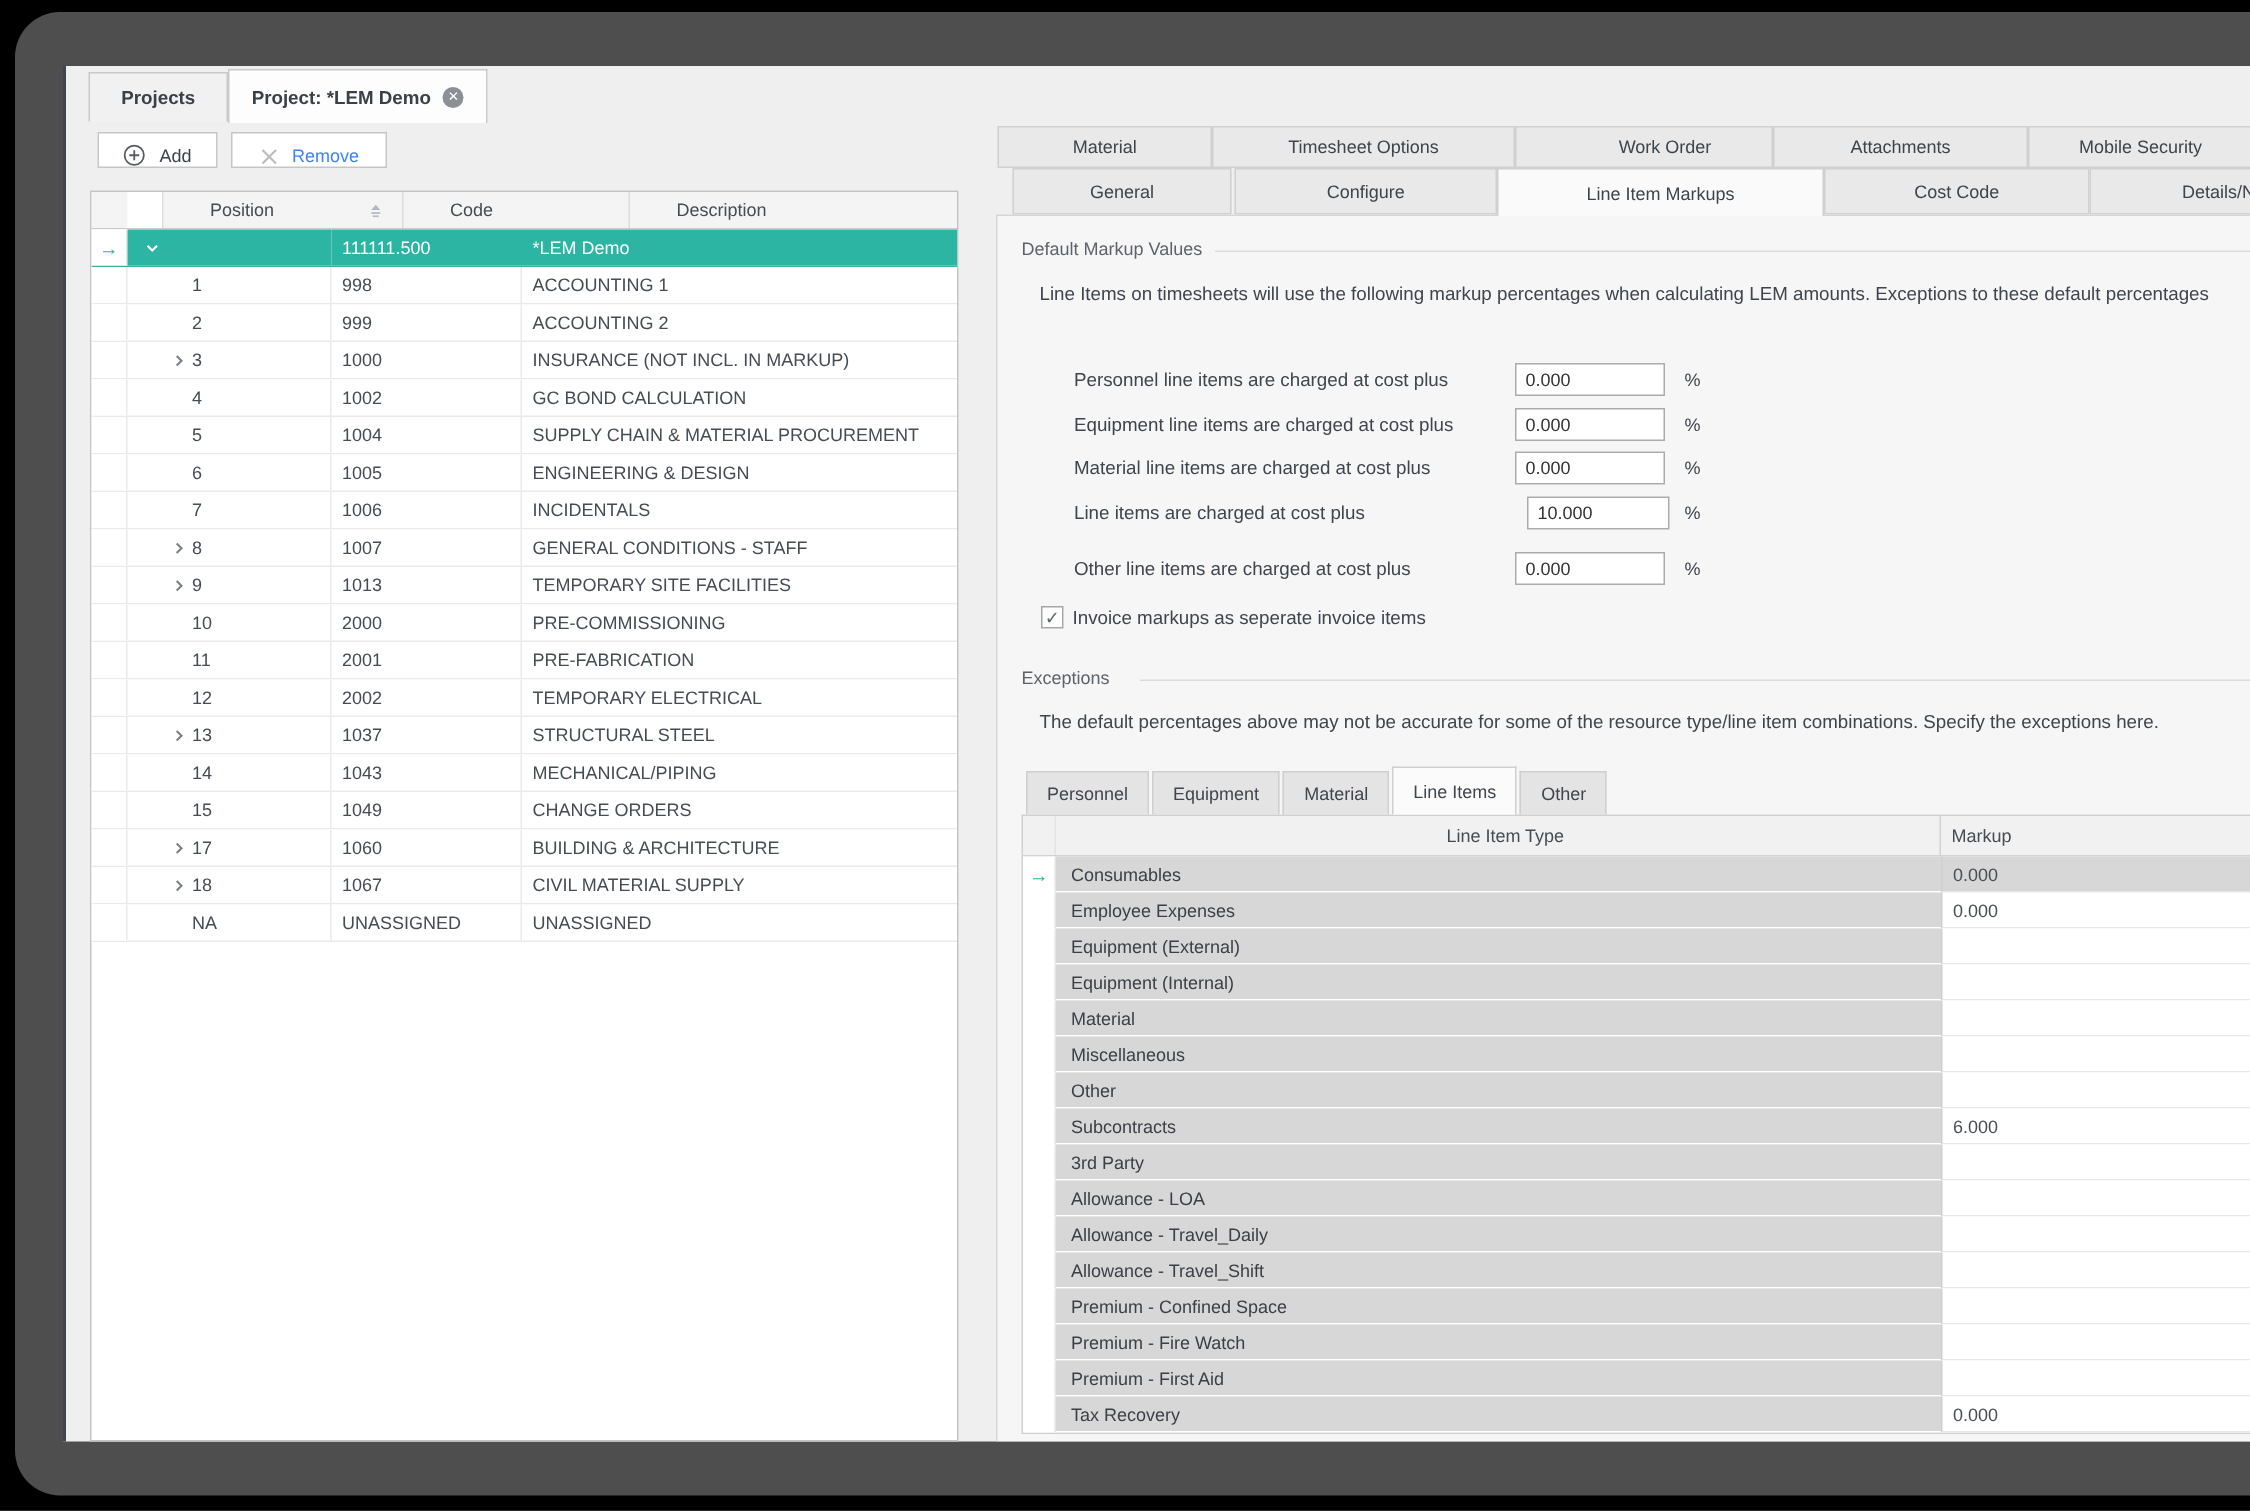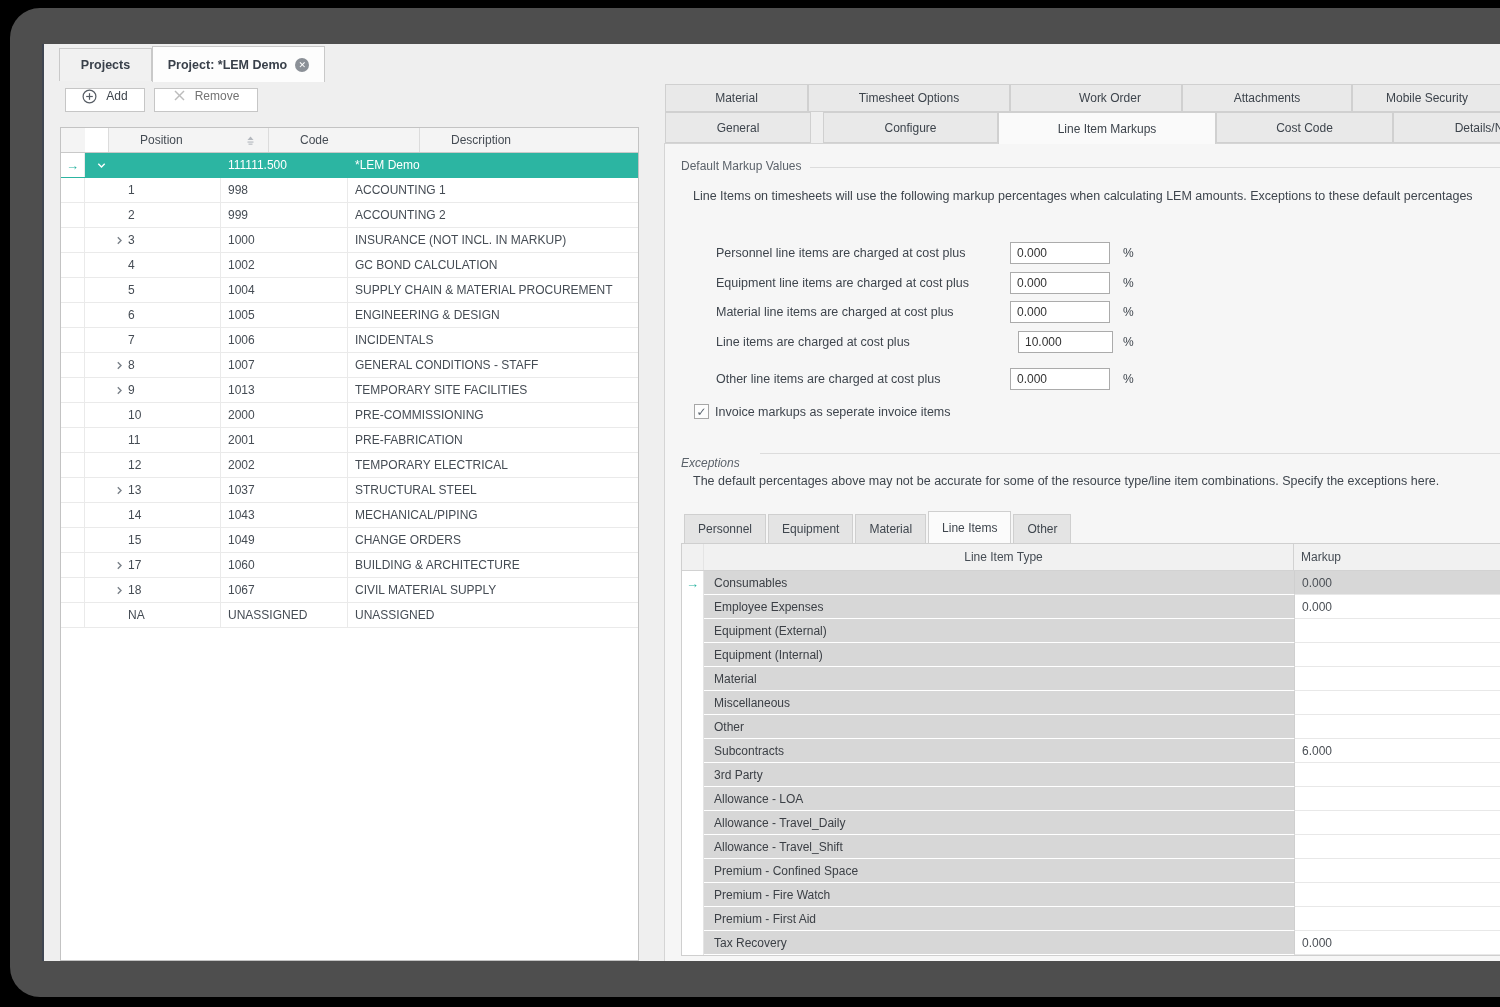--- a/index.html
+++ b/index.html
@@ -13,23 +13,23 @@
   
   .mtab{position:absolute;top:4px;height:33px;background:#f1f1f1;border:1px solid #c9c9c9;border-bottom:none;
         display:flex;align-items:center;justify-content:center;gap:8px;
         font-size:12.5px;font-weight:bold;color:#39404a;box-sizing:border-box;cursor:default;}
   .mtab.active{top:2px;height:36px;background:#fdfdfd;z-index:2;}
   .closeicon{width:14px;height:14px;border-radius:50%;background:#8b9097;color:#fff;font-size:9px;
              display:flex;align-items:center;justify-content:center;font-weight:bold;}
 
   
   .btn{position:absolute;top:44px;height:24px;background:#fff;border:1px solid #c6c6c6;
-       display:flex;align-items:flex-start;justify-content:center;gap:9px;font-size:12px;color:#3c434b;
+       display:flex;align-items:flex-end;justify-content:center;gap:9px;font-size:12px;color:#3c434b;
        box-sizing:border-box;padding:0;font-family:inherit;}
-  .btn.disabled{color:#737373;}
+  .btn.disabled{color:#3b82f6;}
 
   
   .ltable{position:absolute;left:16px;top:83px;width:579px;height:834px;background:#fff;
           border:1px solid #c3c3c3;box-sizing:border-box;overflow:hidden;}
   .lt-head{display:flex;height:24px;background:#f4f4f4;border-bottom:1px solid #c9c9c9;}
   .lt-hcell{display:flex;align-items:center;font-size:12px;color:#454c54;box-sizing:border-box;
             border-right:1px solid #dcdcdc;padding-left:7px;position:relative;margin-left:24px;}
   .lt-row{display:flex;height:24px;border-bottom:1px solid #eaeaea;font-size:12px;color:#454c54;background:#fff;}
   .lt-cell{display:flex;align-items:center;box-sizing:border-box;border-right:1px solid #eaeaea;
            padding-left:7px;white-space:nowrap;overflow:hidden;}
@@ -359,21 +359,21 @@
             </div>
             <div class="rtab r1" style="left: 346px; width: 172px; padding-left: 28px;">
               <span>Work Order</span>
             </div>
             <div class="rtab r1" style="left: 518px; width: 170px;">
               <span>Attachments</span>
             </div>
             <div class="rtab r1" style="left: 688px; width: 150px;">
               <span>Mobile Security</span>
             </div>
-            <div class="rtab r2" style="left: 1px; width: 146px;">
+            <div class="rtab r2" style="left: 11px; width: 146px;">
               <span>General</span>
             </div>
             <div class="rtab r2" style="left: 159px; width: 175px;">
               <span>Configure</span>
             </div>
             <div class="rtab r2 active" style="left: 334px; width: 218px;">
               <span>Line Item Markups</span>
             </div>
             <div class="rtab r2" style="left: 552px; width: 177px;">
               <span>Cost Code</span>
@@ -414,21 +414,21 @@
                 <input class="finput" type="text" value="0.000" style="left: 294px;">
                 <span class="fpct" style="left: 407px;">%</span>
               </div>
             </div>
 
           <div class="cbbox" style="left:29px;top:260px;">
             <span>✓</span>
           </div>
           <div class="cblabel" style="left:50px;top:261px;">Invoice markups as seperate invoice items</div>
 
-          <div class="grouplabel" style="left:16px;top:312px;font-style:italic;">Exceptions</div>
+          <div class="grouplabel" style="left:16px;top:301px;">Exceptions</div>
           <div class="grule" style="left:95px;top:309px;"></div>
           <div class="gdesc" style="left:28px;top:330px;">The default percentages above may not be accurate for some of the resource type/line item combinations. Specify the exceptions here.</div>
 
           <div class="stabs">
               <div class="stab">
                 <span>Personnel</span>
               </div>
               <div class="stab">
                 <span>Equipment</span>
               </div>

